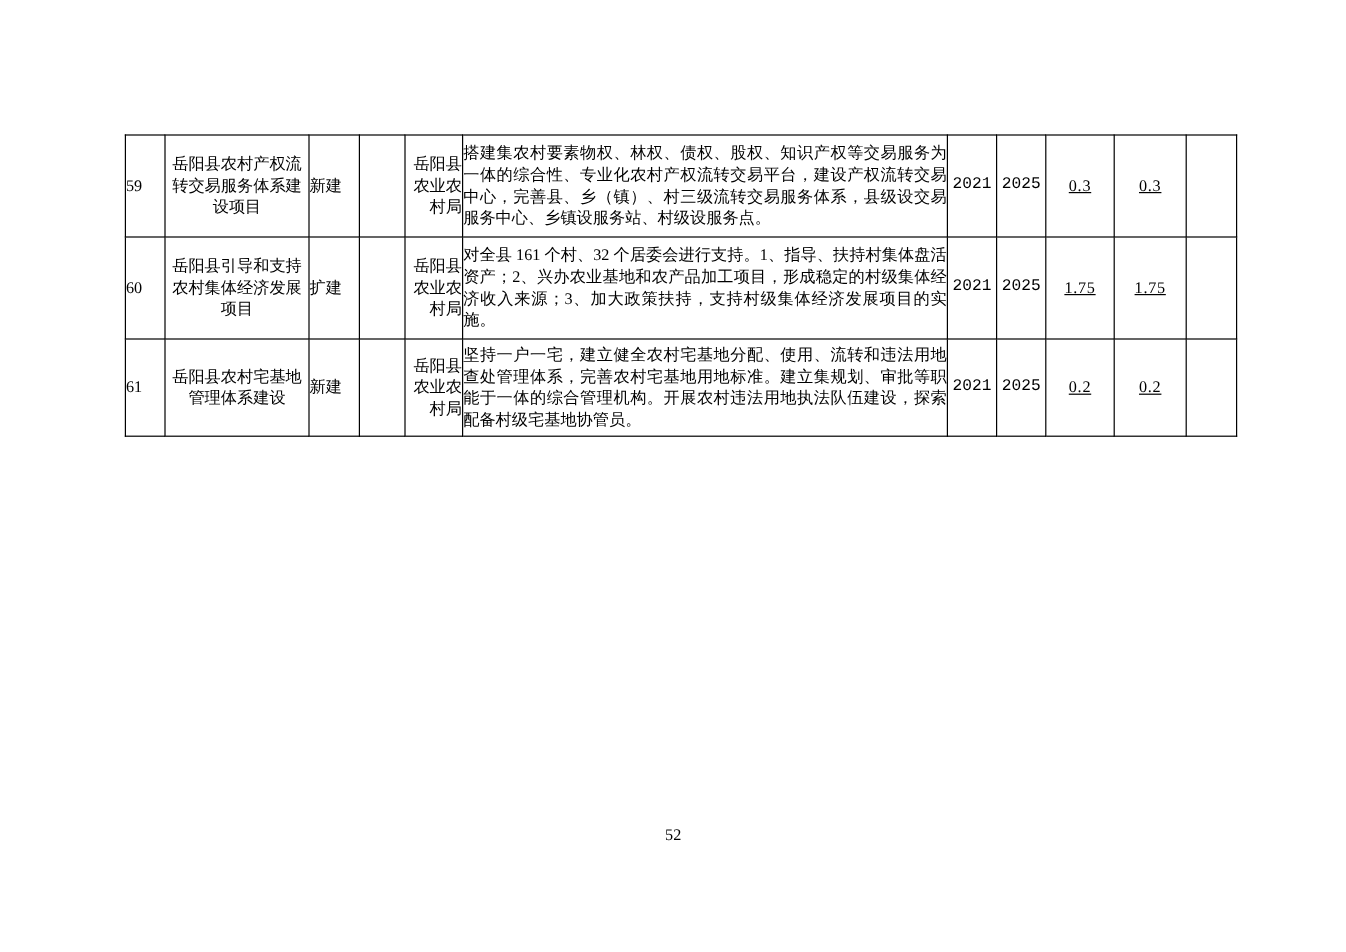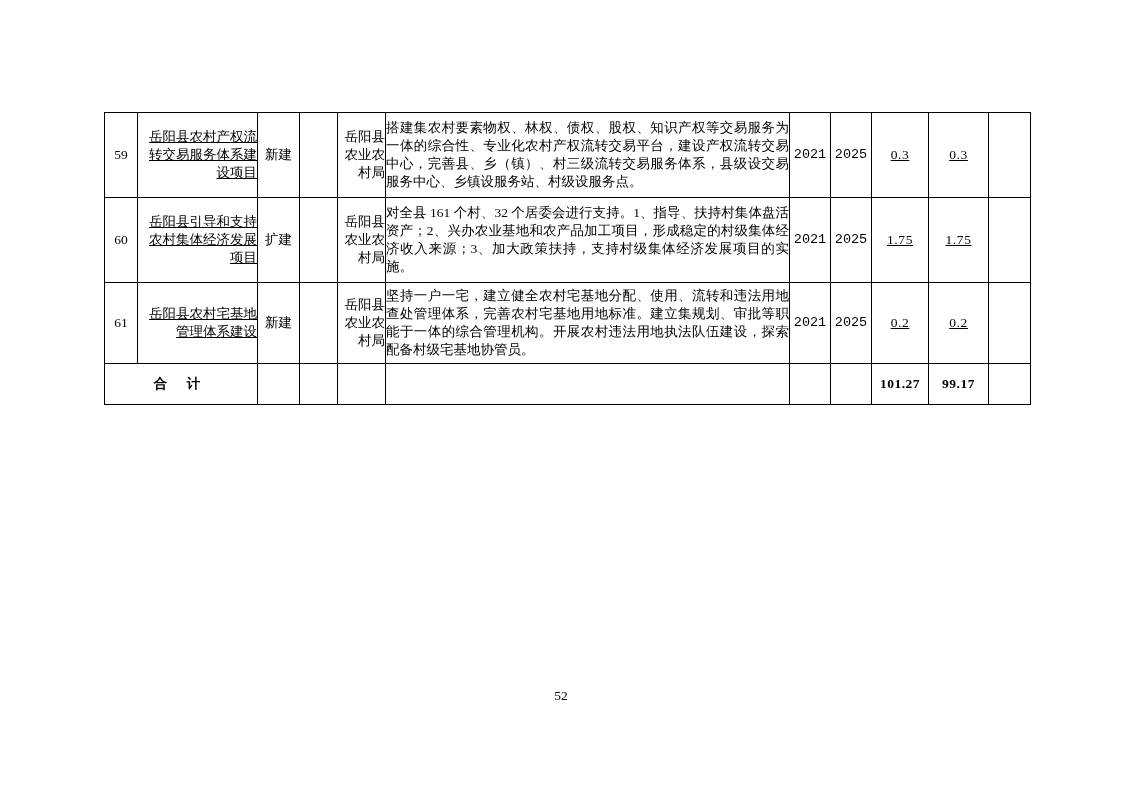--- a/index.html
+++ b/index.html
@@ -43,28 +43,27 @@
   col.c-blank   { width: 38px; }
   col.c-unit    { width: 48px; }
   col.c-desc    { width: 404px; }
   col.c-start   { width: 41px; }
   col.c-end     { width: 41px; }
   col.c-total   { width: 57px; }
   col.c-invest  { width: 60px; }
   col.c-last    { width: 42px; }
 
   .cell-center {
-    text-align: center;
+    text-align: left;
     padding: 2px 1px;
   }
   .cell-name {
-    text-align: right;
+    text-align: center;
     padding: 4px 3px 4px 4px;
     line-height: 1.5;
-    text-decoration: underline;
   }
   .cell-unit {
     text-align: right;
     padding: 4px 2px;
     line-height: 1.42;
   }
   .cell-desc {
     text-align: left;
     padding: 5px 5px 5px 6px;
     line-height: 1.52;
@@ -160,30 +159,18 @@
         <td class="cell-center">新建</td>
         <td class="cell-center"></td>
         <td class="cell-unit">岳阳县农业农村局</td>
         <td class="cell-desc">坚持一户一宅，建立健全农村宅基地分配、使用、流转和违法用地查处管理体系，完善农村宅基地用地标准。建立集规划、审批等职能于一体的综合管理机构。开展农村违法用地执法队伍建设，探索配备村级宅基地协管员。</td>
         <td class="cell-year">2021</td>
         <td class="cell-year">2025</td>
         <td class="cell-num">0.2</td>
         <td class="cell-num">0.2</td>
         <td class="cell-center"></td>
       </tr>
-      <tr class="row-total">
-        <td class="total-label" colspan="2">合  计</td>
-        <td class="cell-center"></td>
-        <td class="cell-center"></td>
-        <td class="cell-center"></td>
-        <td class="cell-desc"></td>
-        <td class="cell-center"></td>
-        <td class="cell-center"></td>
-        <td class="total-num">101.27</td>
-        <td class="total-num">99.17</td>
-        <td class="cell-center"></td>
-      </tr>
     </tbody>
   </table>
 
   <div class="page-number">52</div>
 
 </div>
 
 </body></html>

